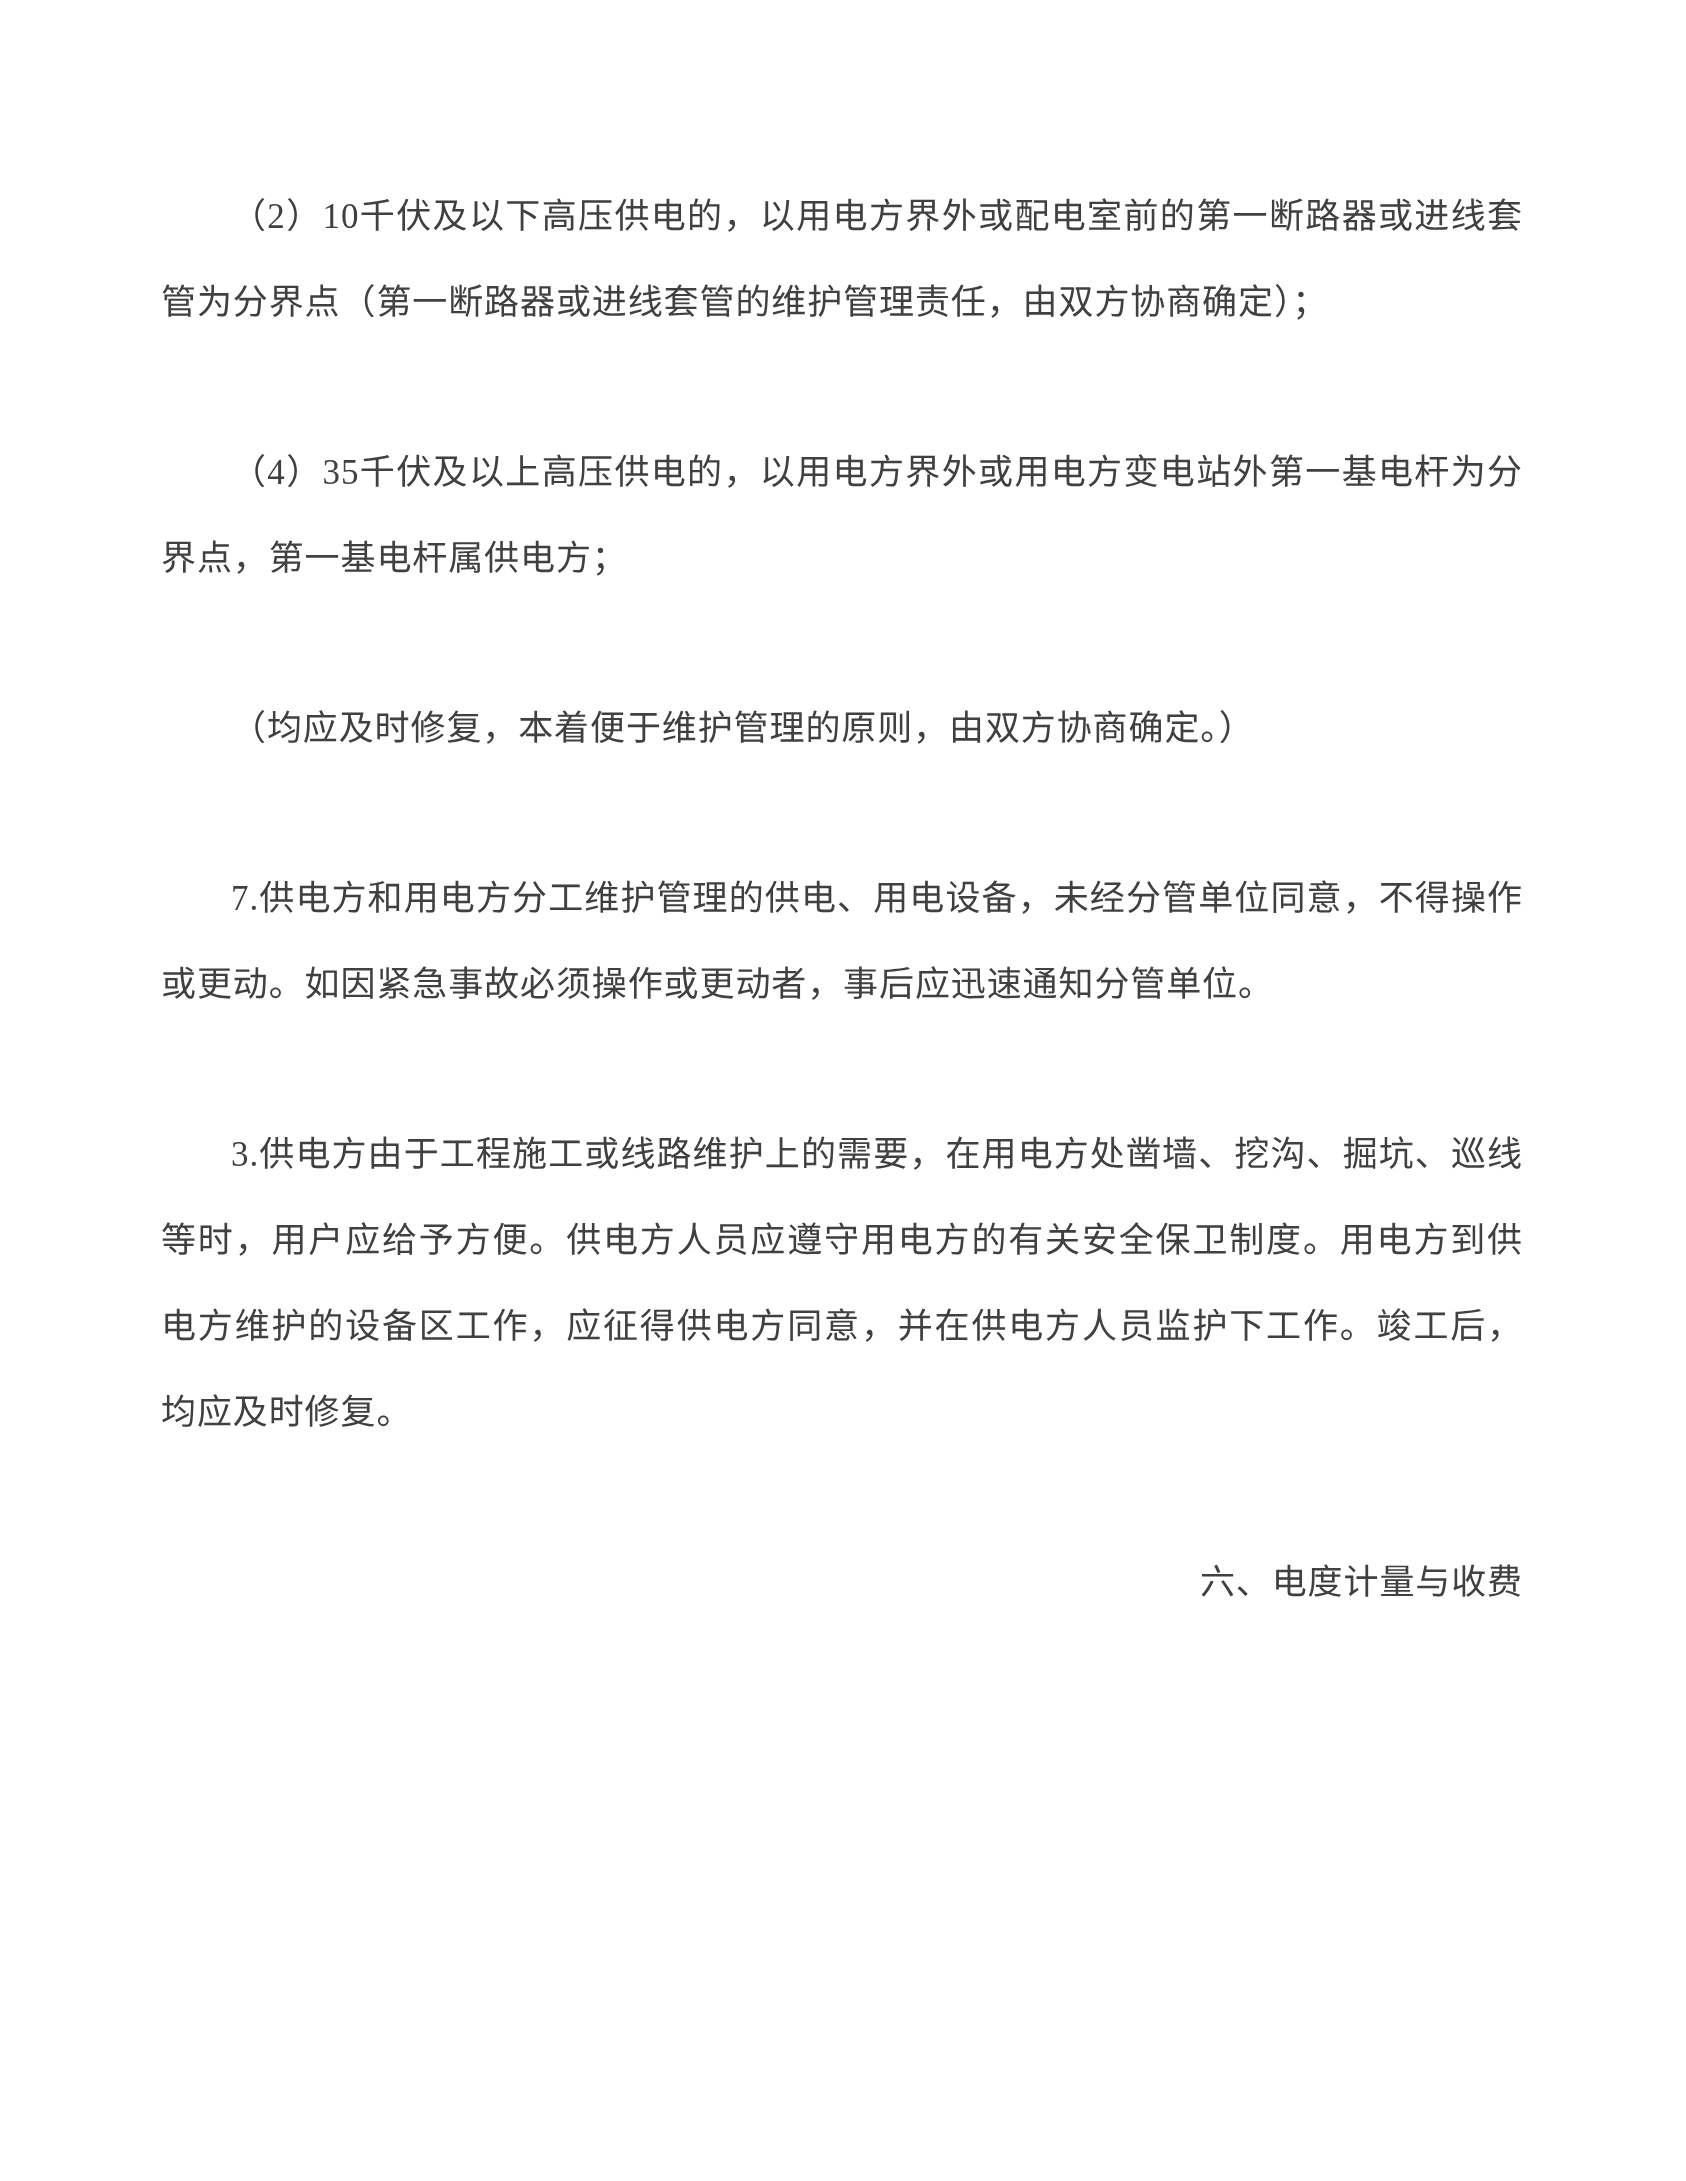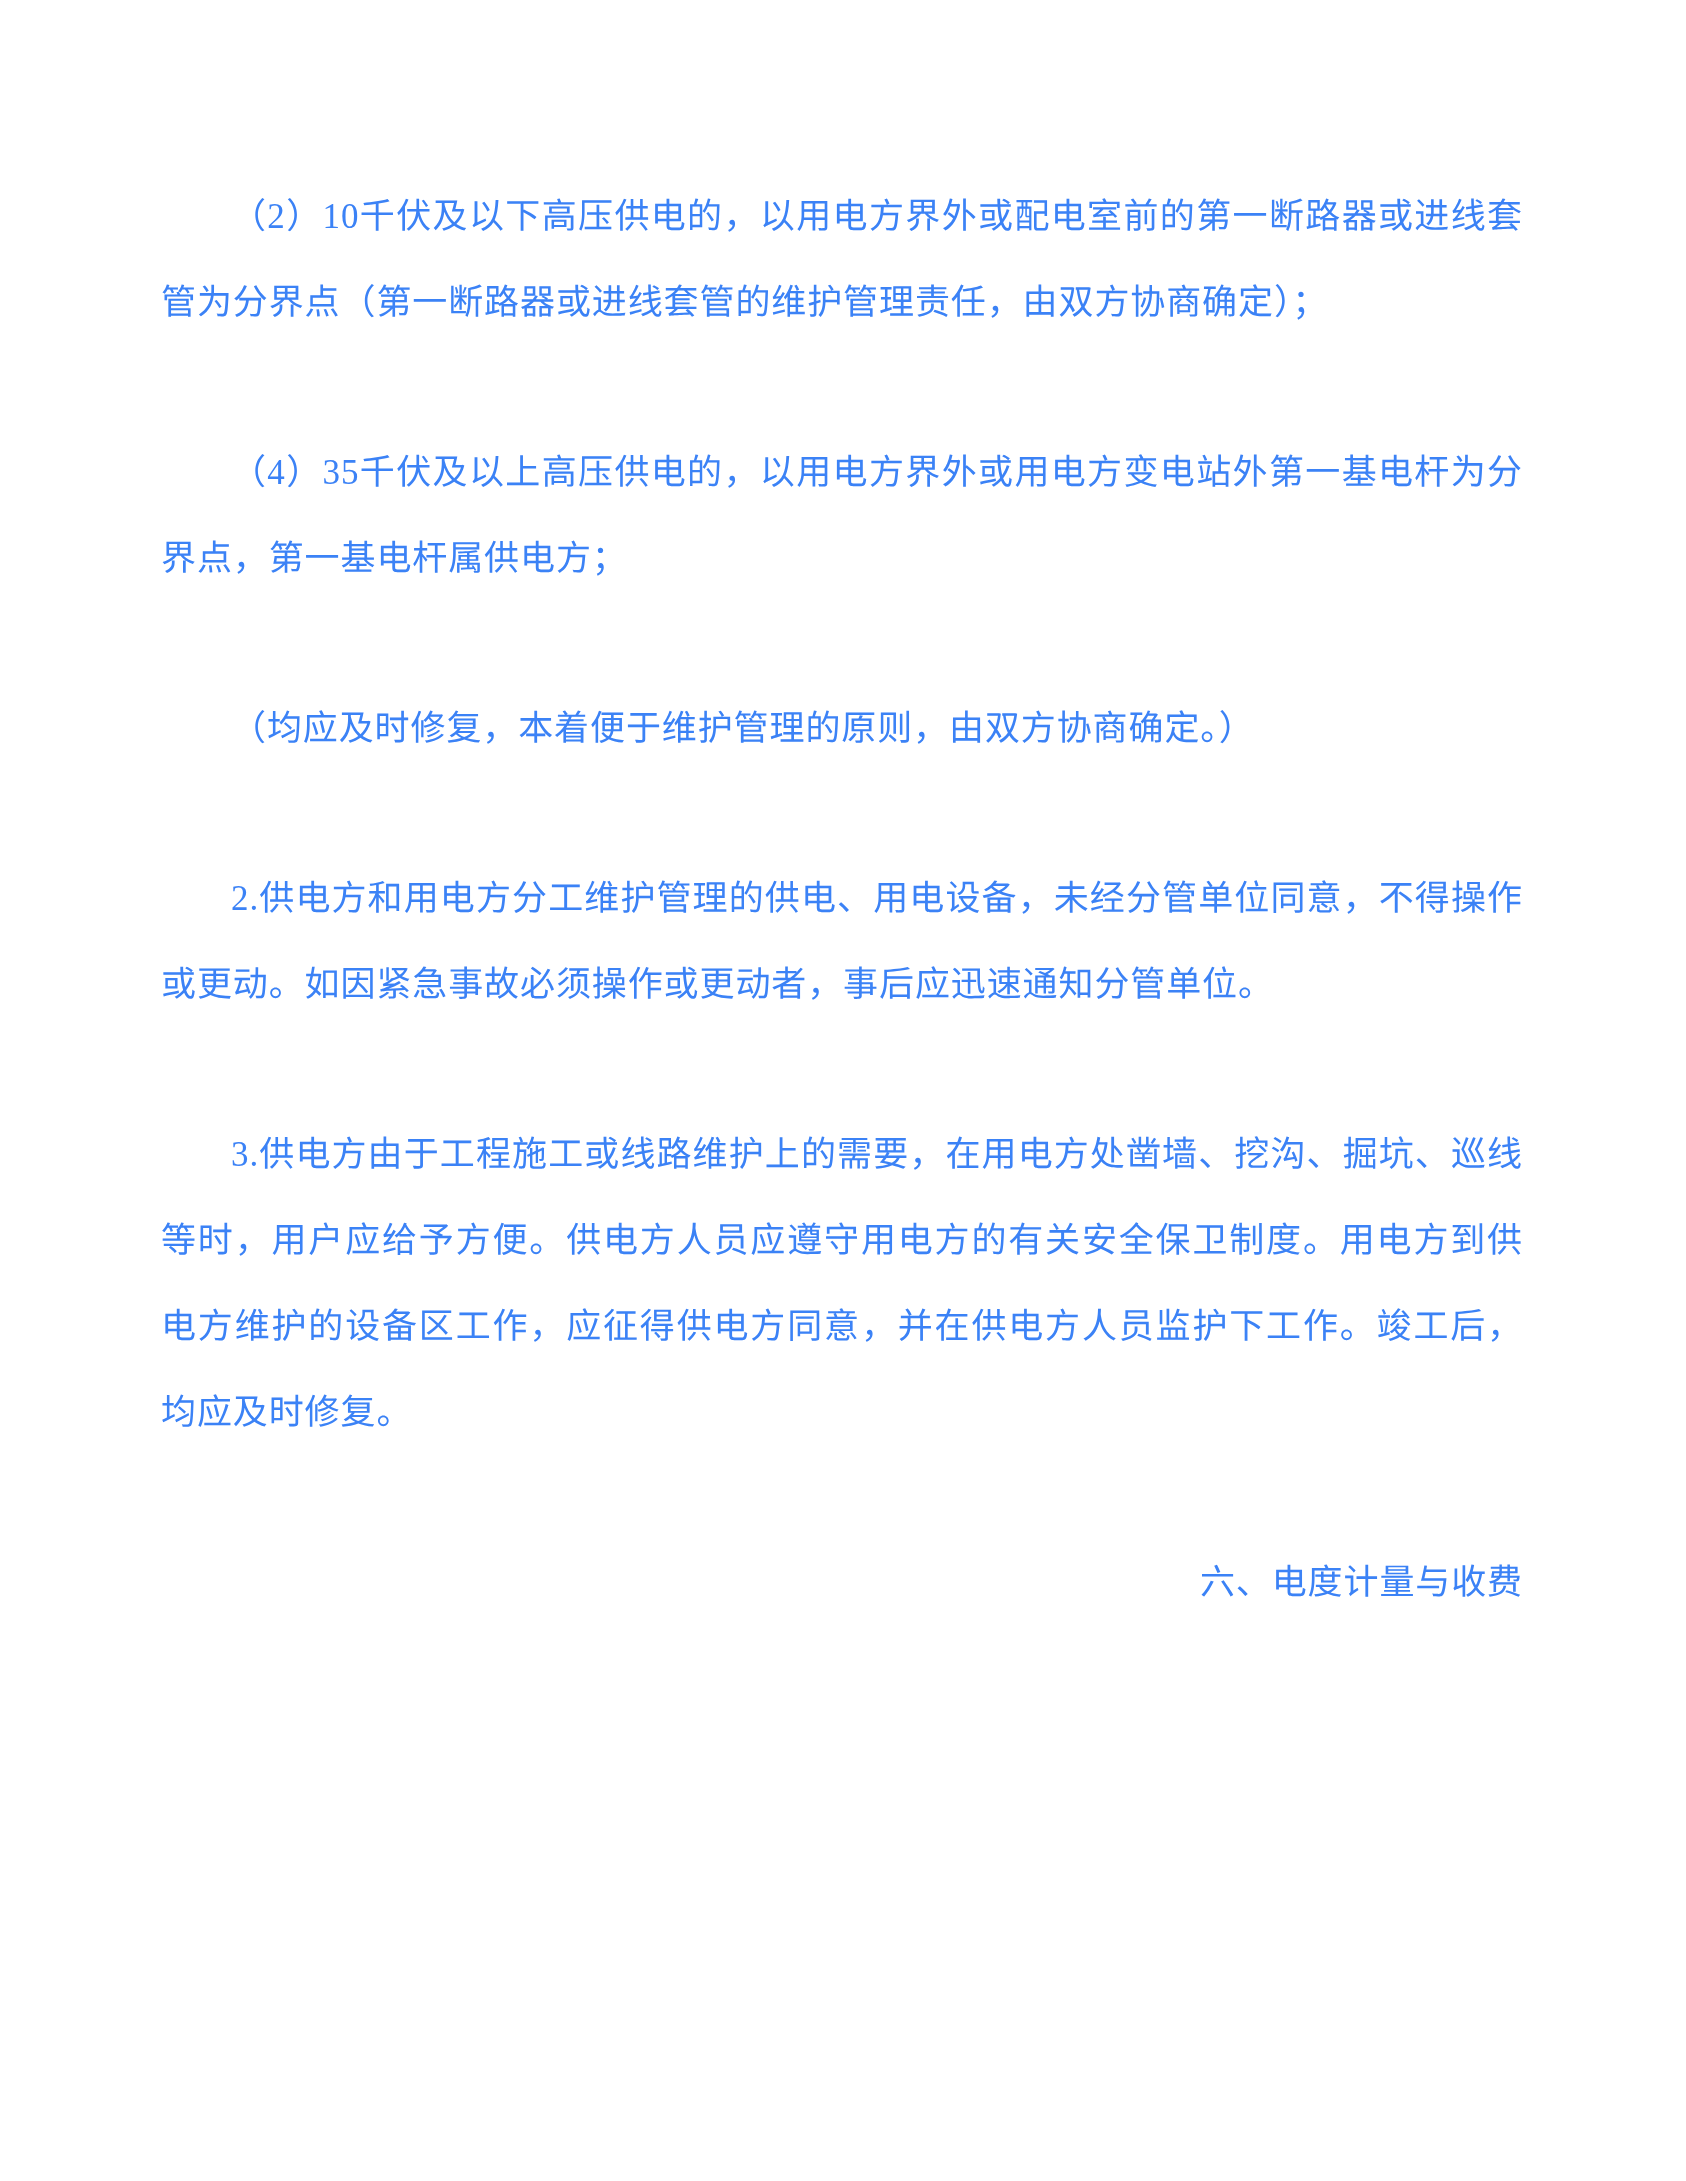--- a/index.html
+++ b/index.html
@@ -6,21 +6,21 @@
     margin: 0;
     padding: 0;
     background: #ffffff;
   }
   .page {
     position: relative;
     width: 1686px;
     height: 1961px;
     box-sizing: border-box;
     background: #ffffff;
-    color: #3b82f6;
+    color: #404040;
     padding: 174px 163px 0 161px;
     font-family: "Liberation Serif", "DejaVu Serif", serif;
     font-size: 35px;
     line-height: 86px;
     overflow: hidden;
   }
   .para {
     margin: 0 0 84px 0;
     text-indent: 2em;
     text-align: justify;
@@ -40,19 +40,19 @@
 <body>
 
 <div class="page">
   <p class="para">（2）10千伏及以下高压供电的，以用电方界外或配电室前的第一断路器或进线套管为分界点（第一断路器或进线套管的维护管理责任，由双方协商确定）；</p>
 
   <p class="para">（4）35千伏及以上高压供电的，以用电方界外或用电方变电站外第一基电杆为分界点，第一基电杆属供电方；</p>
 
 
   <p class="para">（均应及时修复，本着便于维护管理的原则，由双方协商确定。）</p>
 
-  <p class="para">2.供电方和用电方分工维护管理的供电、用电设备，未经分管单位同意，不得操作或更动。如因紧急事故必须操作或更动者，事后应迅速通知分管单位。</p>
+  <p class="para">7.供电方和用电方分工维护管理的供电、用电设备，未经分管单位同意，不得操作或更动。如因紧急事故必须操作或更动者，事后应迅速通知分管单位。</p>
 
   <p class="para">3.供电方由于工程施工或线路维护上的需要，在用电方处凿墙、挖沟、掘坑、巡线等时，用户应给予方便。供电方人员应遵守用电方的有关安全保卫制度。用电方到供电方维护的设备区工作，应征得供电方同意，并在供电方人员监护下工作。竣工后，均应及时修复。</p>
 
   <p class="section-heading">六、电度计量与收费</p>
 </div>
 
 
 </body></html>

